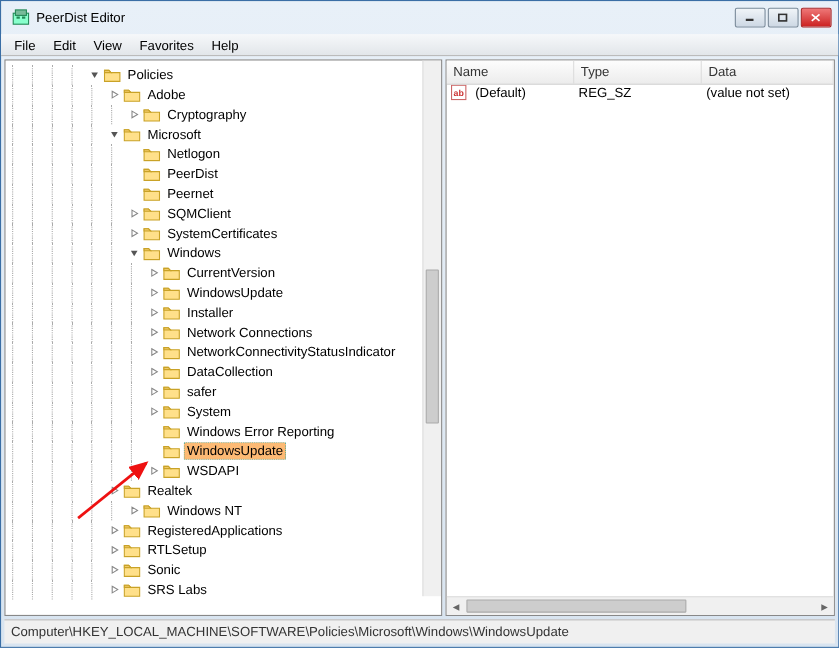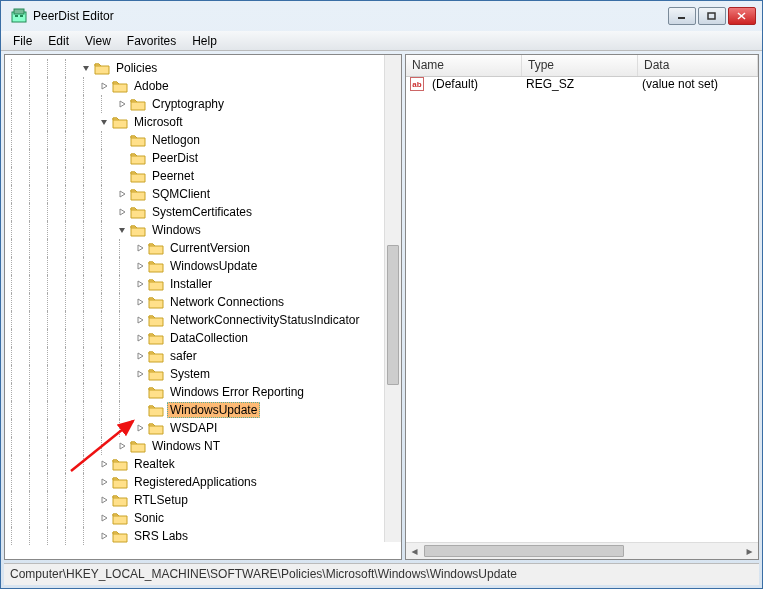--- a/index.html
+++ b/index.html
@@ -492,52 +492,52 @@
                 </svg>
               </span>
               <span class="label">WSDAPI</span>
             </div>
             <div class="node">
               <span class="guide" style="display:inline-block;width:16px;height:18px;margin-left:2px"></span>
               <span class="guide" style="display:inline-block;width:16px;height:18px;margin-left:2px"></span>
               <span class="guide" style="display:inline-block;width:16px;height:18px;margin-left:2px"></span>
               <span class="guide" style="display:inline-block;width:16px;height:18px;margin-left:2px"></span>
               <span class="guide" style="display:inline-block;width:16px;height:18px;margin-left:2px"></span>
+              <span class="tw">
+                <svg width="9" height="9">
+                  <path d="M2 1 L7 4 L2 7 Z" fill="none" stroke="#888"></path>
+                </svg>
+              </span>
+              <span class="folder-icon">
+                <svg viewBox="0 0 16 14">
+                  <path d="M1 3 L5 3 L7 5 L15 5 L15 13 L1 13 Z" fill="#ffe08a" stroke="#c9a227"></path>
+                  <path d="M1 3 L5 3 L7 5 L1 5 Z" fill="#f0c96a" stroke="#c9a227"></path>
+                </svg>
+              </span>
+              <span class="label">Realtek</span>
+            </div>
+            <div class="node">
+              <span class="guide" style="display:inline-block;width:16px;height:18px;margin-left:2px"></span>
+              <span class="guide" style="display:inline-block;width:16px;height:18px;margin-left:2px"></span>
+              <span class="guide" style="display:inline-block;width:16px;height:18px;margin-left:2px"></span>
+              <span class="guide" style="display:inline-block;width:16px;height:18px;margin-left:2px"></span>
+              <span class="guide" style="display:inline-block;width:16px;height:18px;margin-left:2px"></span>
               <span class="guide" style="display:inline-block;width:16px;height:18px;margin-left:2px"></span>
               <span class="tw">
                 <svg width="9" height="9">
                   <path d="M2 1 L7 4 L2 7 Z" fill="none" stroke="#888"></path>
                 </svg>
               </span>
               <span class="folder-icon">
                 <svg viewBox="0 0 16 14">
                   <path d="M1 3 L5 3 L7 5 L15 5 L15 13 L1 13 Z" fill="#ffe08a" stroke="#c9a227"></path>
                   <path d="M1 3 L5 3 L7 5 L1 5 Z" fill="#f0c96a" stroke="#c9a227"></path>
                 </svg>
               </span>
               <span class="label">Windows NT</span>
-            </div>
-            <div class="node">
-              <span class="guide" style="display:inline-block;width:16px;height:18px;margin-left:2px"></span>
-              <span class="guide" style="display:inline-block;width:16px;height:18px;margin-left:2px"></span>
-              <span class="guide" style="display:inline-block;width:16px;height:18px;margin-left:2px"></span>
-              <span class="guide" style="display:inline-block;width:16px;height:18px;margin-left:2px"></span>
-              <span class="guide" style="display:inline-block;width:16px;height:18px;margin-left:2px"></span>
-              <span class="tw">
-                <svg width="9" height="9">
-                  <path d="M2 1 L7 4 L2 7 Z" fill="none" stroke="#888"></path>
-                </svg>
-              </span>
-              <span class="folder-icon">
-                <svg viewBox="0 0 16 14">
-                  <path d="M1 3 L5 3 L7 5 L15 5 L15 13 L1 13 Z" fill="#ffe08a" stroke="#c9a227"></path>
-                  <path d="M1 3 L5 3 L7 5 L1 5 Z" fill="#f0c96a" stroke="#c9a227"></path>
-                </svg>
-              </span>
-              <span class="label">Realtek</span>
             </div>
             <div class="node">
               <span class="guide" style="display:inline-block;width:16px;height:18px;margin-left:2px"></span>
               <span class="guide" style="display:inline-block;width:16px;height:18px;margin-left:2px"></span>
               <span class="guide" style="display:inline-block;width:16px;height:18px;margin-left:2px"></span>
               <span class="guide" style="display:inline-block;width:16px;height:18px;margin-left:2px"></span>
               <span class="guide" style="display:inline-block;width:16px;height:18px;margin-left:2px"></span>
               <span class="tw">
                 <svg width="9" height="9">
                   <path d="M2 1 L7 4 L2 7 Z" fill="none" stroke="#888"></path>

